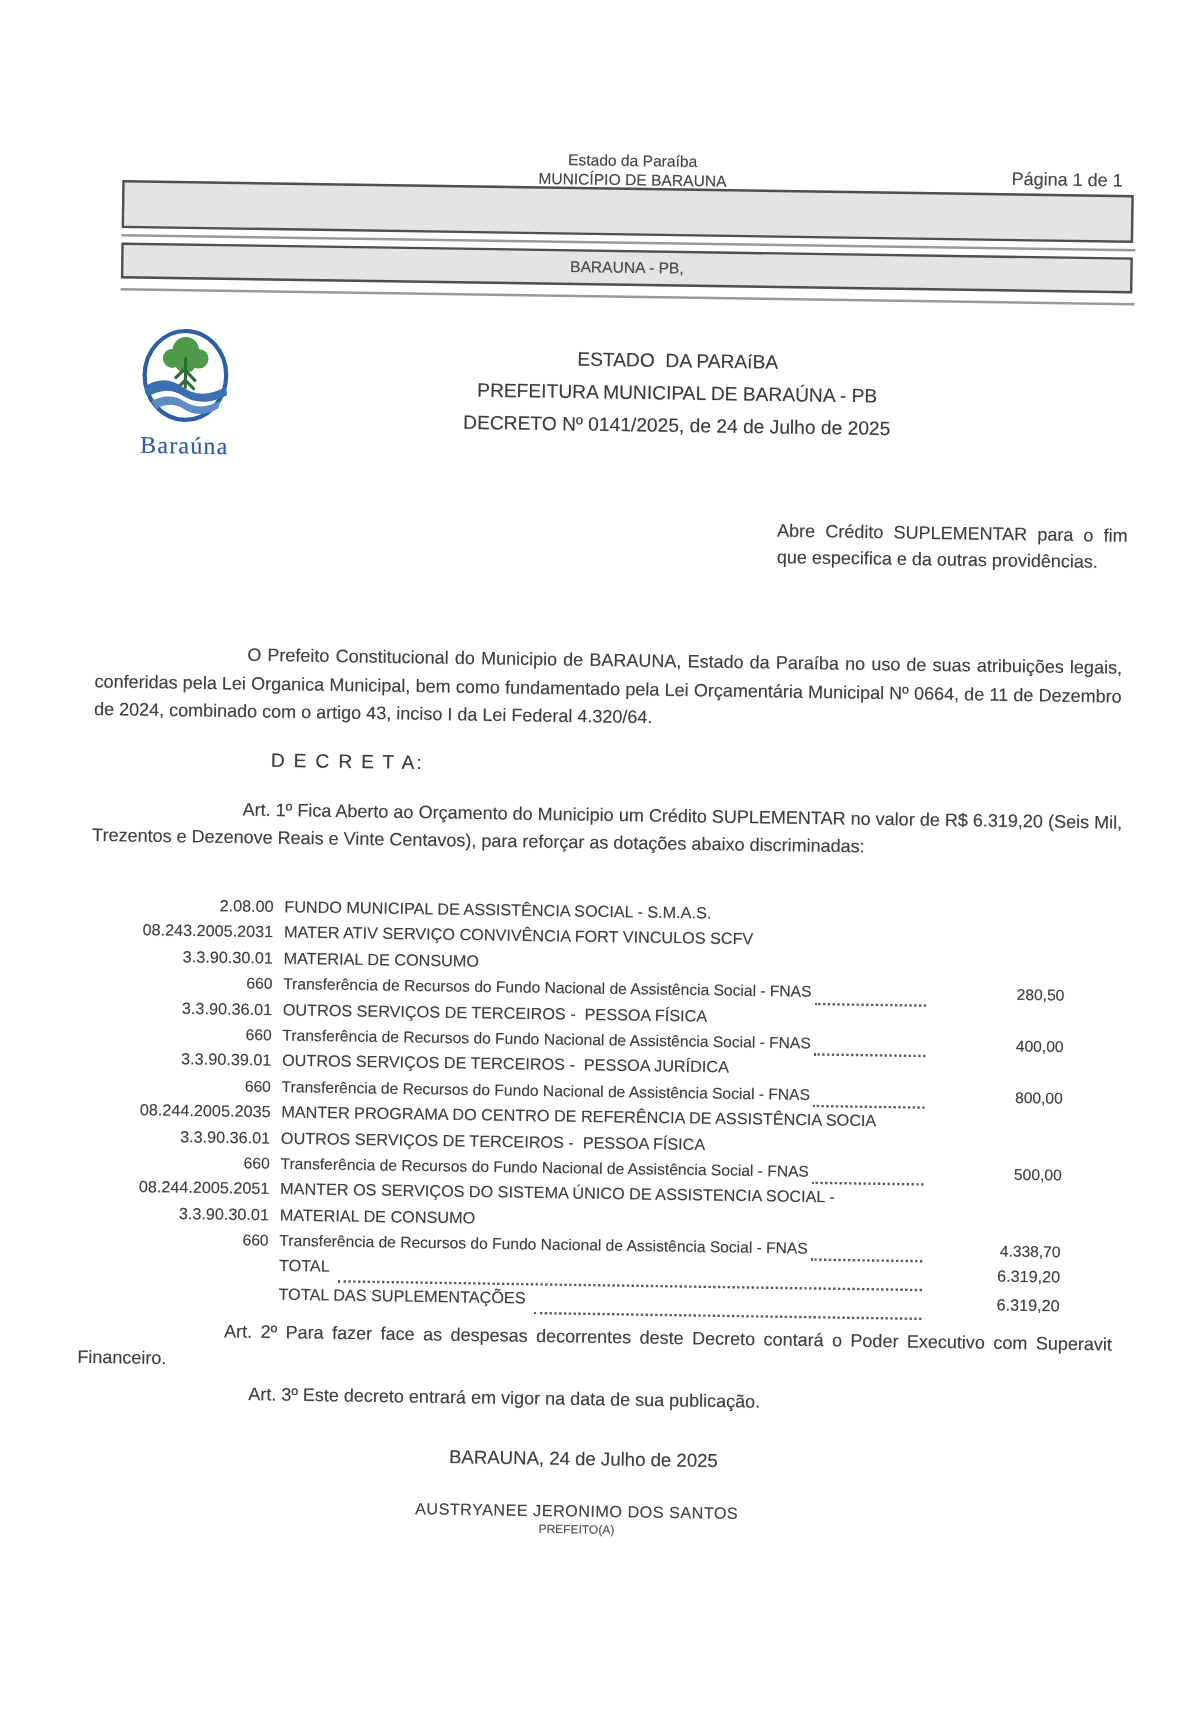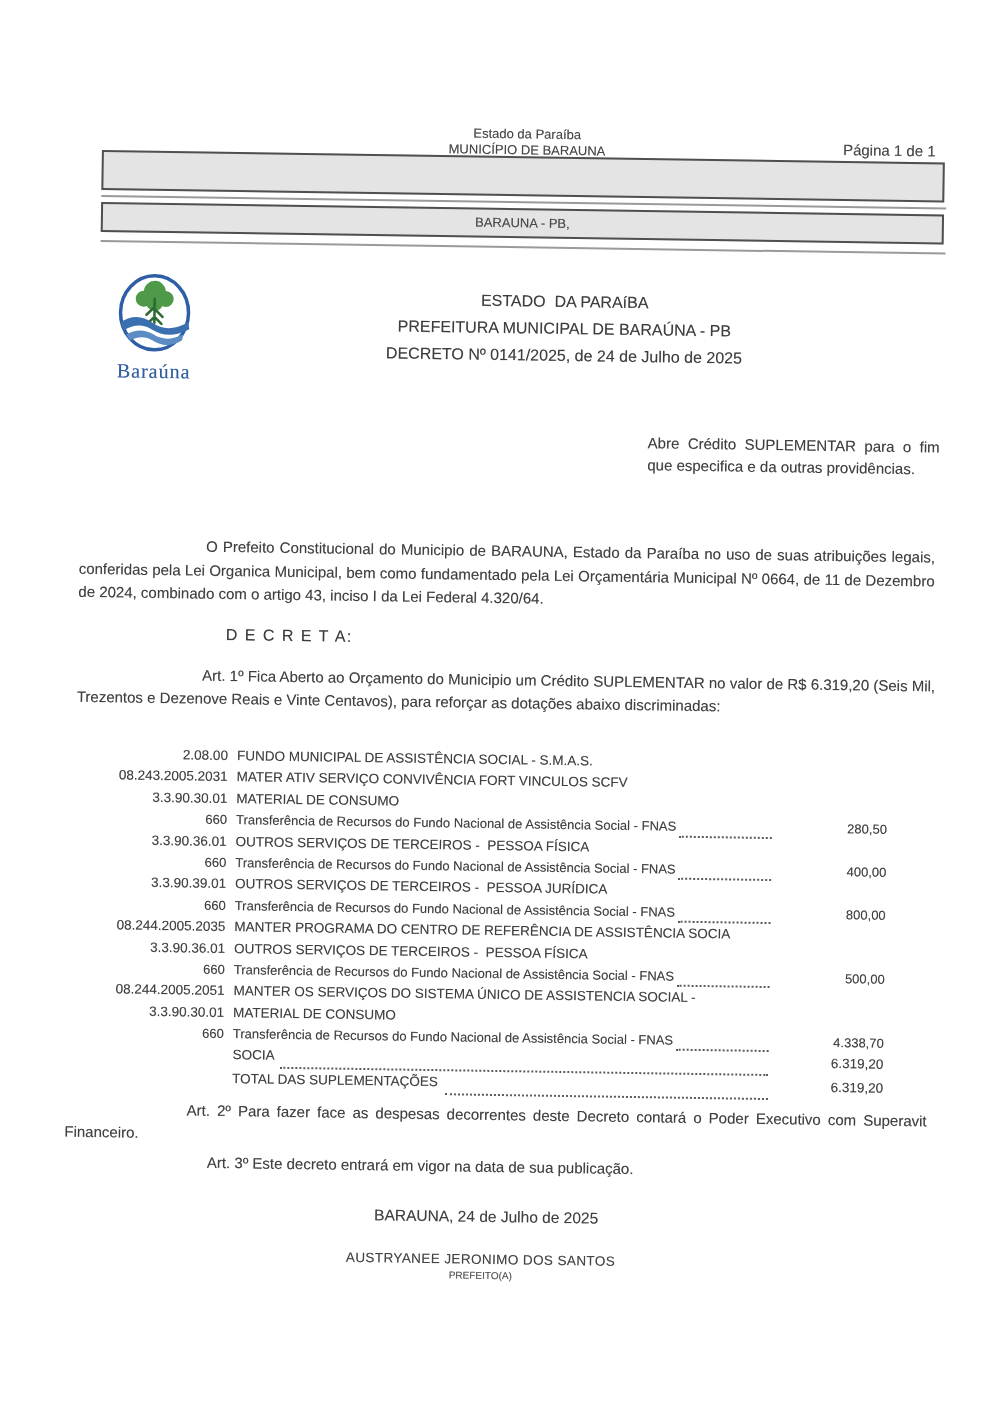--- a/index.html
+++ b/index.html
@@ -179,21 +179,21 @@
       <span class="bval"></span>
     </div>
       <div class="brow t-source">
       <span class="bcode">660</span>
       <span class="bdesc">Transferência de Recursos do Fundo Nacional de Assistência Social - FNAS</span>
       <span class="bleader"></span>
       <span class="bval">4.338,70</span>
     </div>
       <div class="brow t-total">
       <span class="bcode"></span>
-      <span class="bdesc">SOCIA </span>
+      <span class="bdesc">TOTAL </span>
       <span class="bleader"></span>
       <span class="bval">6.319,20</span>
     </div>
       <div class="brow t-total">
       <span class="bcode"></span>
       <span class="bdesc">TOTAL DAS SUPLEMENTAÇÕES </span>
       <span class="bleader"></span>
       <span class="bval">6.319,20</span>
     </div>
     </div>

